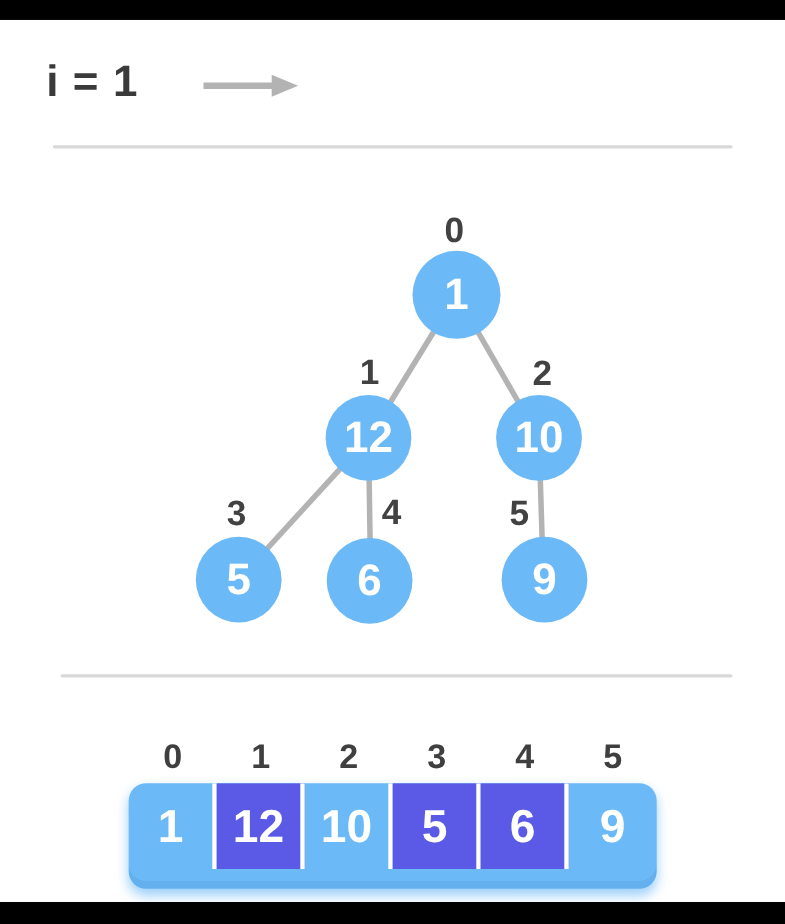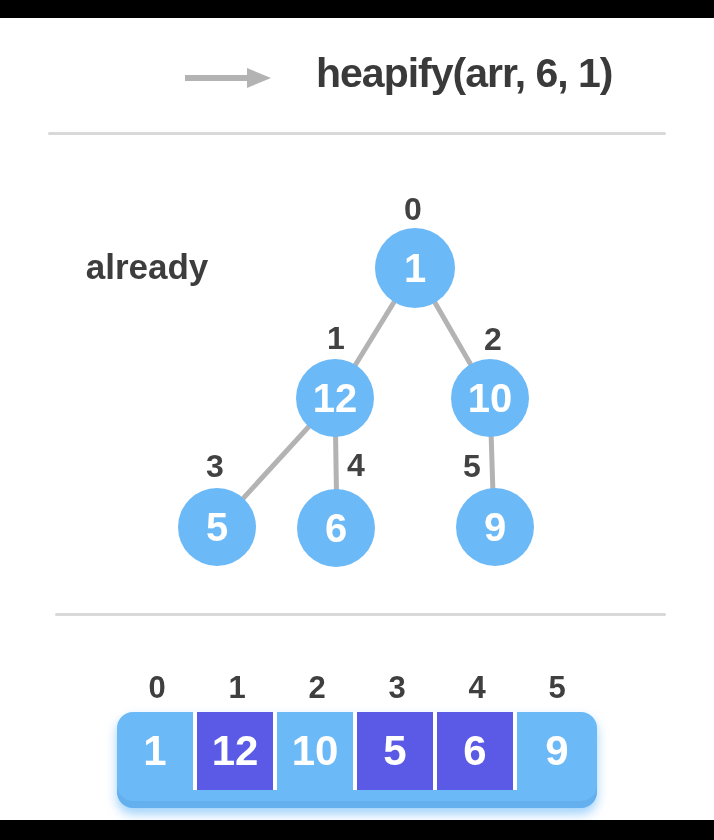--- a/index.html
+++ b/index.html
@@ -55,30 +55,29 @@
 
   .bar-top{position:absolute;left:0;top:0;width:714px;height:18px;background:#000;}
   .bar-bottom{position:absolute;left:0;top:820px;width:714px;height:20px;background:#000;}
 </style>
 </head>
 <body>
 
 <div class="canvas">
   <div class="panel"></div>
 
+  <div class="iter-label">i = 1</div>
   <svg class="arrow-svg" width="90" height="24" viewBox="0 0 90 24">
     <line x1="2" y1="12" x2="66" y2="12" stroke="#b3b3b3" stroke-width="6"></line>
     <polygon points="64,2 88,12 64,22" fill="#b3b3b3"></polygon>
   </svg>
-  <div class="call-label">heapify(arr, 6, 1)</div>
 
   <div class="divider divider-1"></div>
 
   <div class="annotation">
-    <div>already</div>
   </div>
 
   <svg class="edges-svg" width="714" height="840" viewBox="0 0 714 840">
     <line x1="415" y1="268" x2="335" y2="398" stroke="#b3b3b3" stroke-width="5"></line>
     <line x1="415" y1="268" x2="490" y2="398" stroke="#b3b3b3" stroke-width="5"></line>
     <line x1="335" y1="398" x2="217" y2="527" stroke="#b3b3b3" stroke-width="5"></line>
     <line x1="335" y1="398" x2="337" y2="528" stroke="#b3b3b3" stroke-width="5"></line>
     <line x1="490" y1="398" x2="494" y2="527" stroke="#b3b3b3" stroke-width="5"></line>
   </svg>
 

